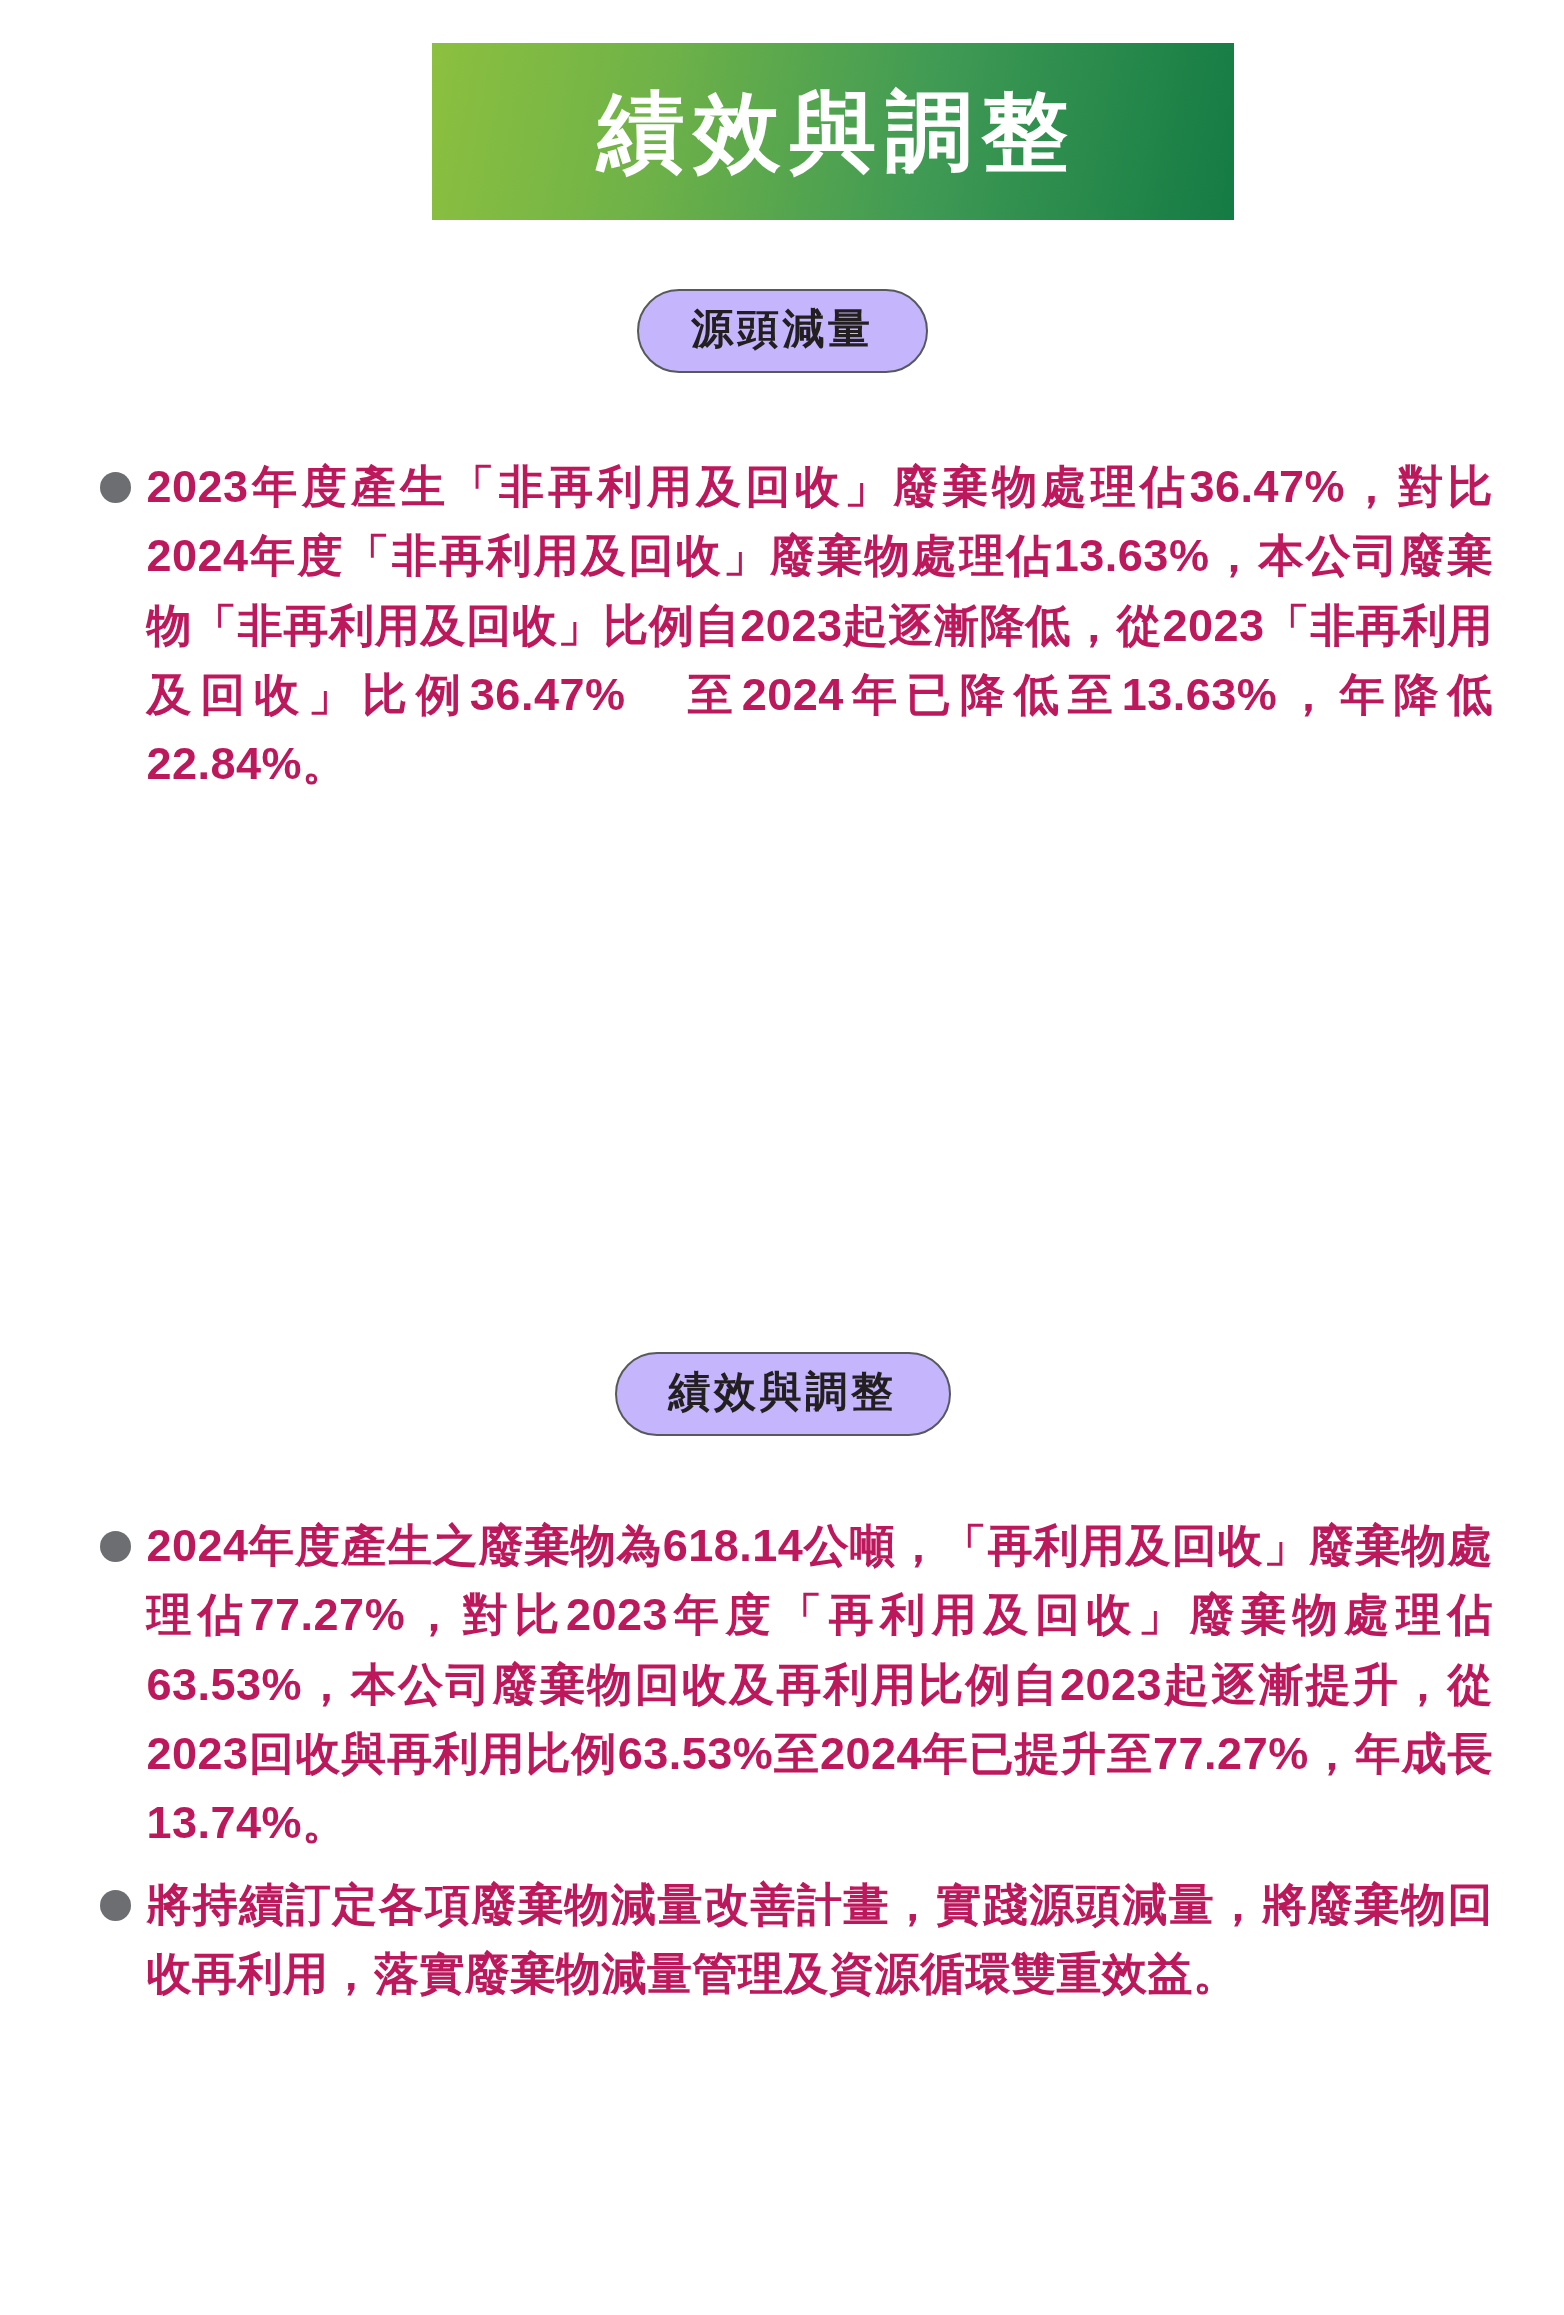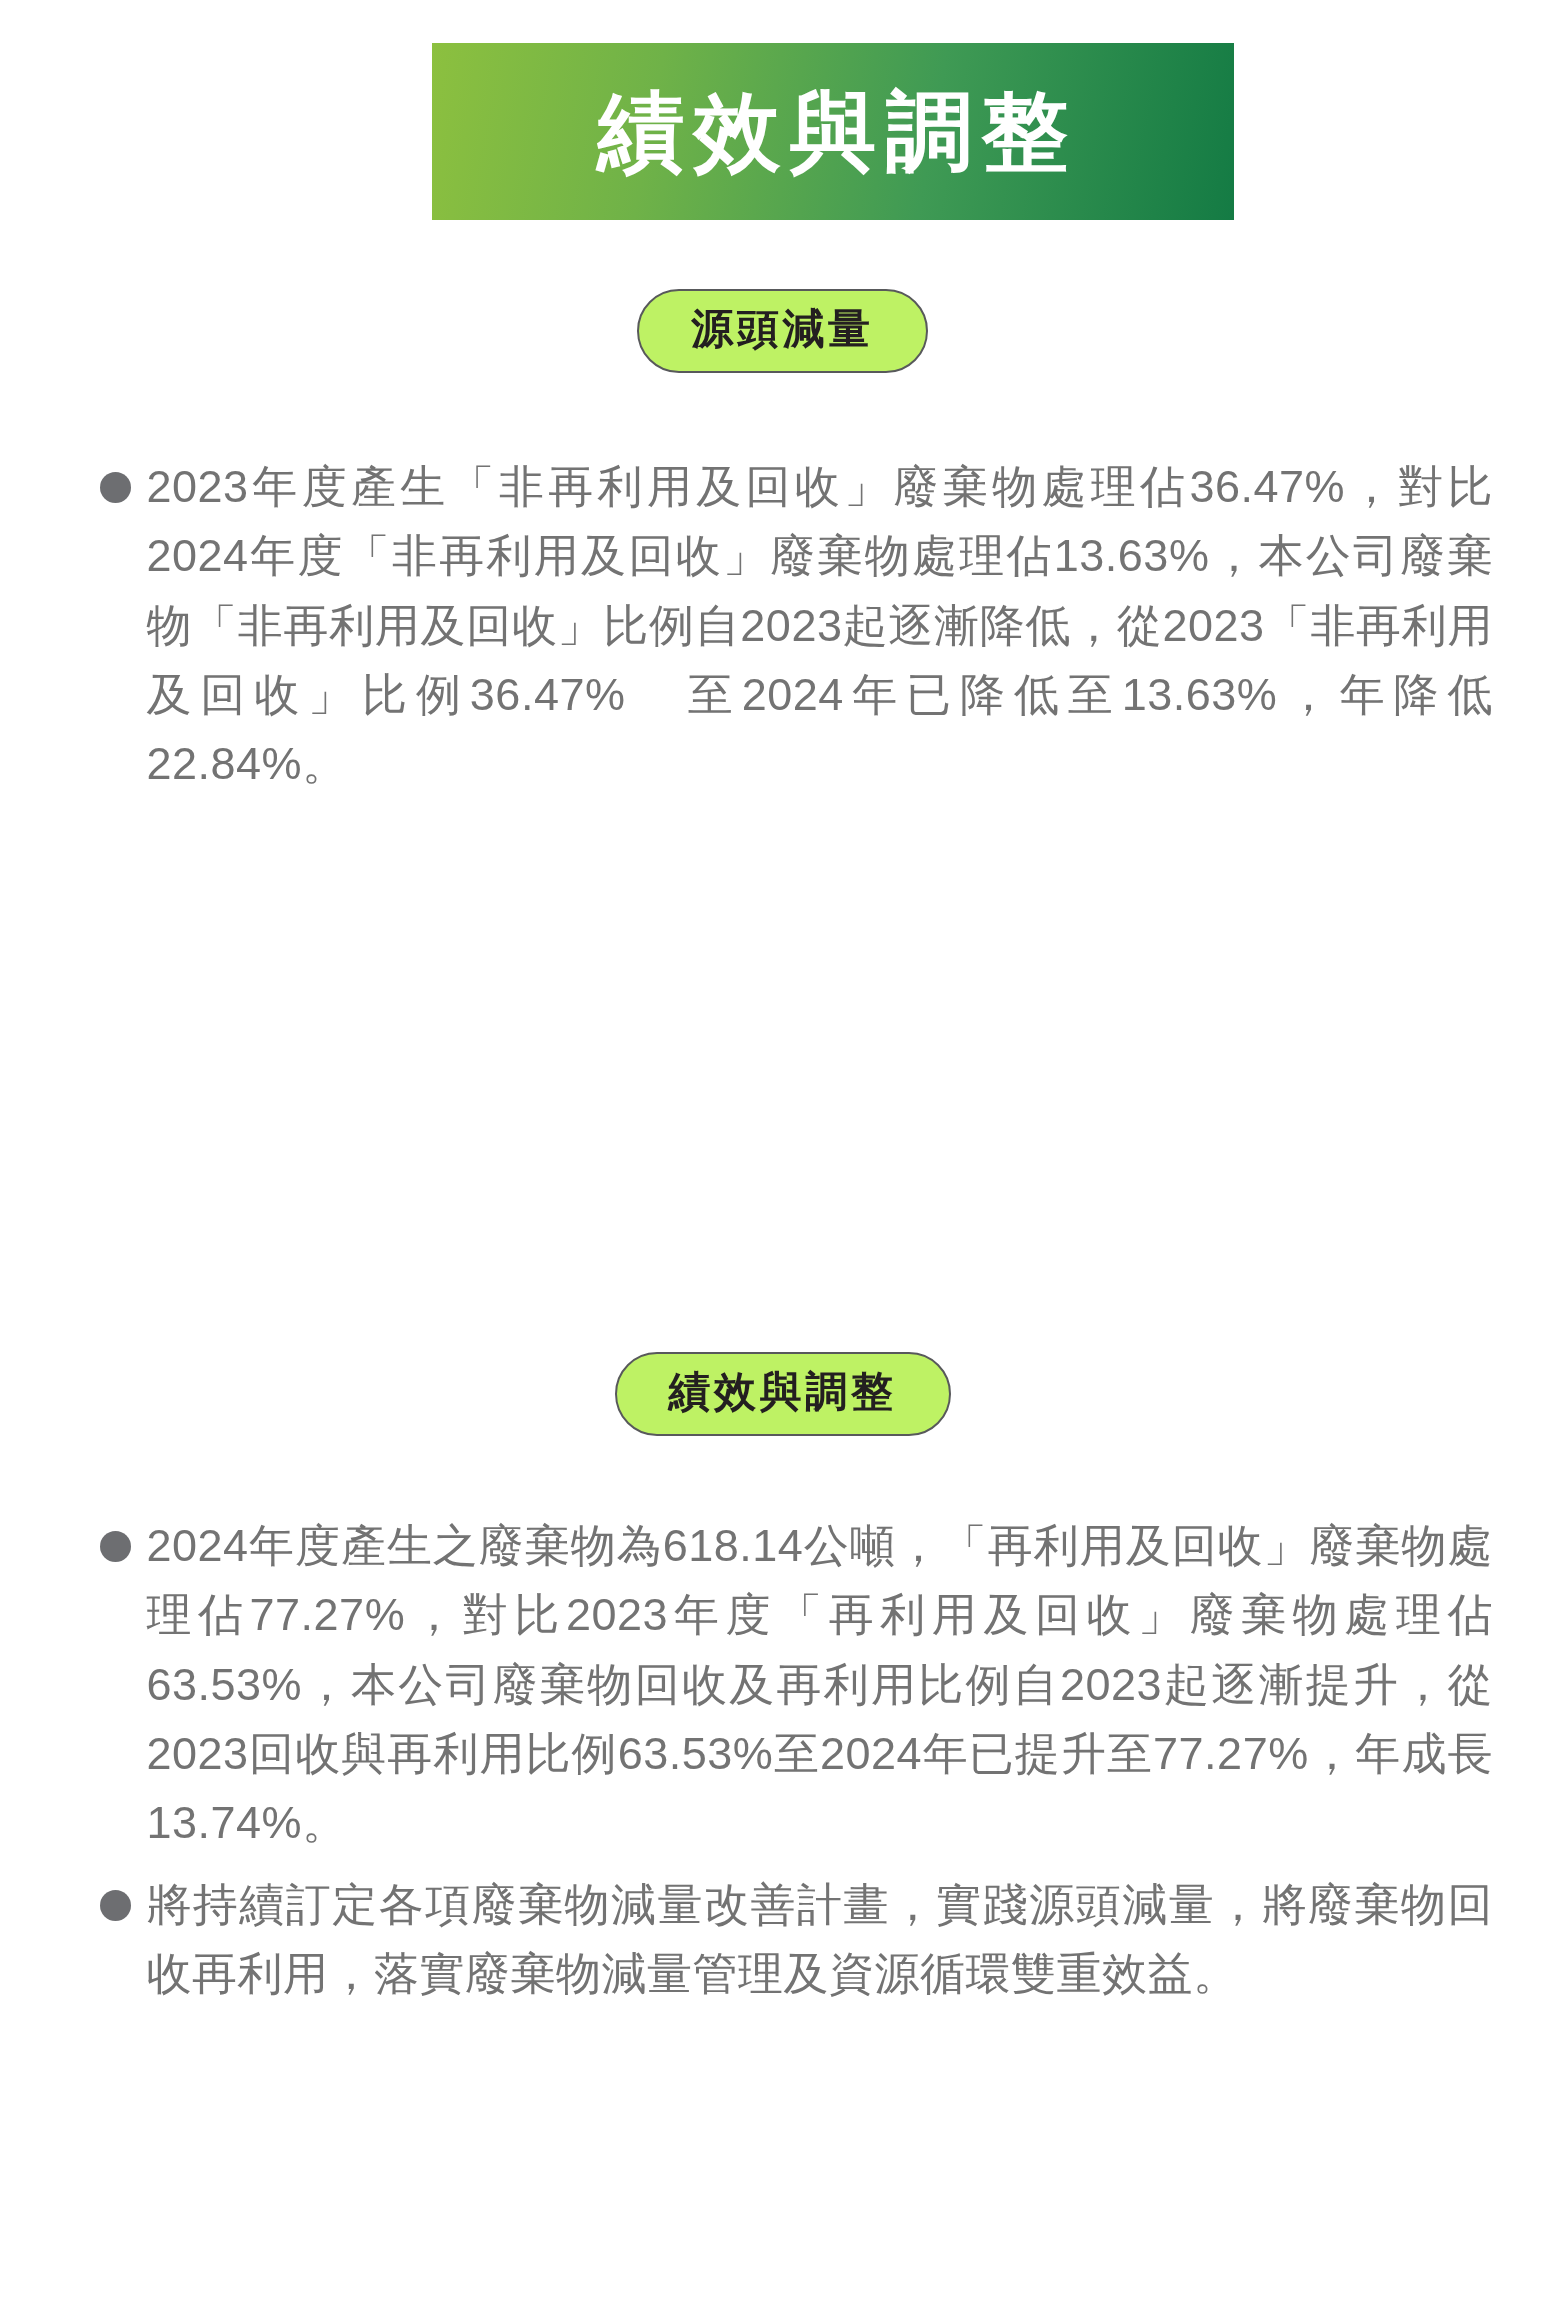--- a/index.html
+++ b/index.html
@@ -52,21 +52,21 @@
   }
   .pill {
     border: 2.7px solid #58595b;
     border-radius: 63px;
     padding: 16.3px 52px 20px 52px;
     font-size: 42px;
     font-weight: 700;
     letter-spacing: 3.6px;
     color: #231f20;
     line-height: 1.05;
-    background: #bef264;
+    background: #c4b5fd;
     white-space: nowrap;
   }
   #pill-source { top: 289px; }
   #pill-circular { top: 1352px; }
 
   
   .list {
     position: absolute;
     left: 100px;
     width: 1393px;
@@ -88,22 +88,22 @@
     margin-top: 20px;
     margin-right: 15.4px;
   }
   .bullet-text {
     flex: 1 1 auto;
     font-size: 45px;
     line-height: 1.54;
     letter-spacing: 0.5px;
     text-align: justify;
     text-justify: inter-character;
-    font-weight: 400;
-    color: #737373;
+    font-weight: 700;
+    color: #be185d;
   }
 </style>
 </head>
 <body>
 
 <div class="page">
 
   <div class="banner">
     <div class="banner-title">績效與調整</div>
   </div>

